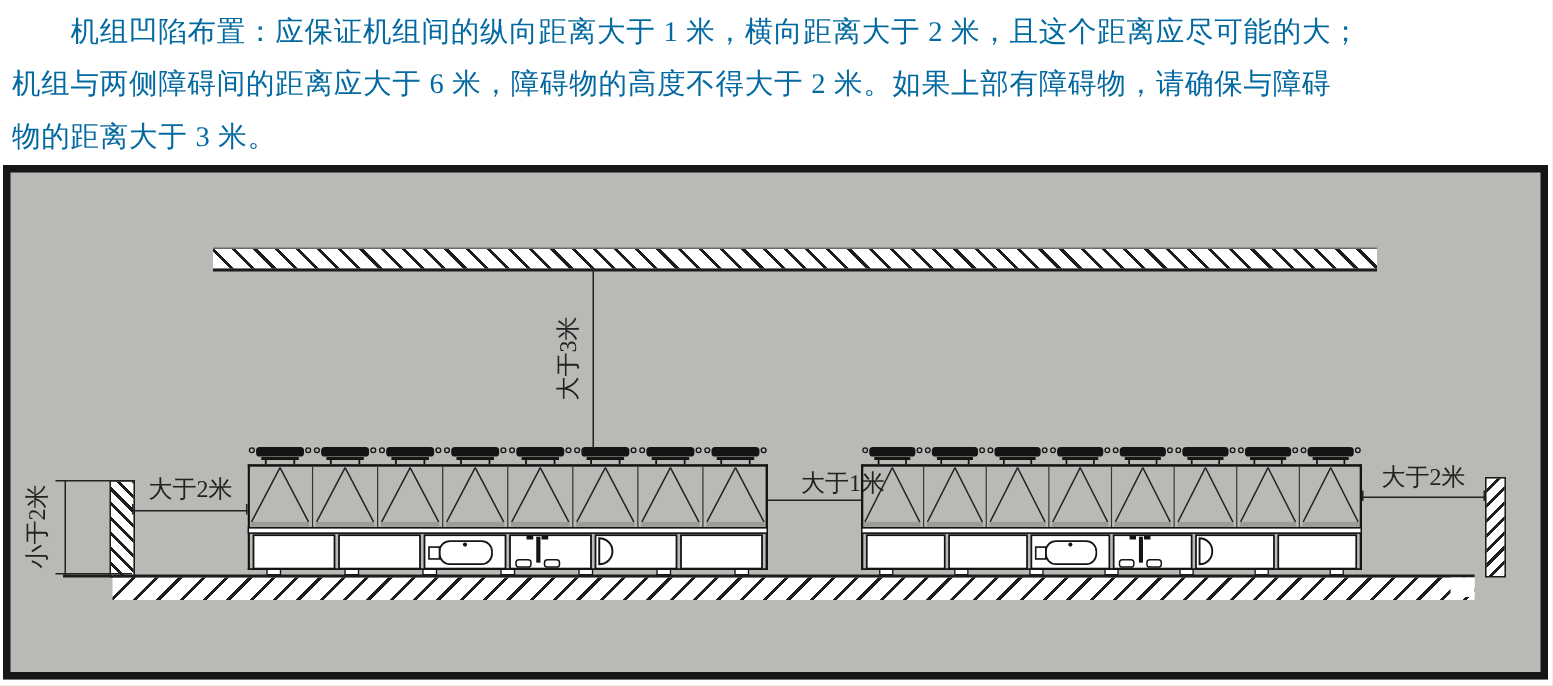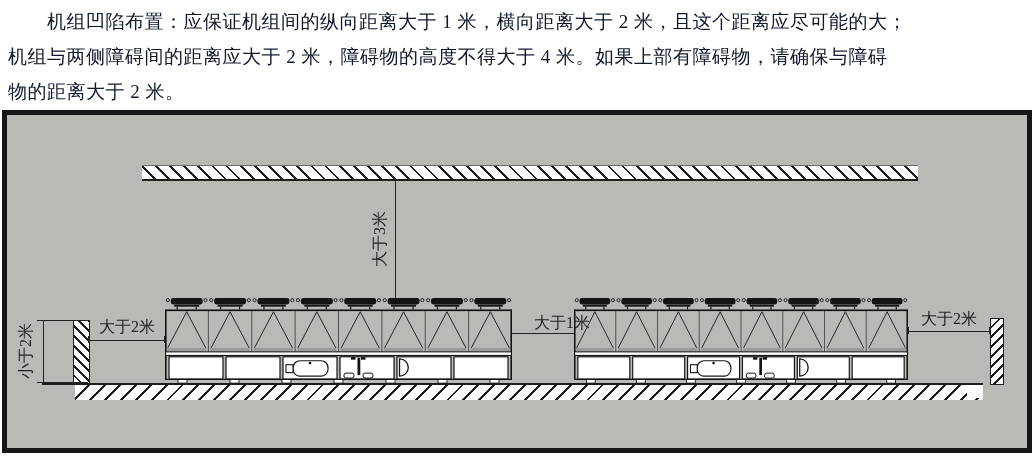--- a/index.html
+++ b/index.html
@@ -1,20 +1,20 @@
 <!DOCTYPE html>
 <html><head>
 <meta charset="utf-8">
 <style>
   html,body{margin:0;padding:0;background:#fff;width:1035px;height:457px;overflow:hidden;
     font-family:"Liberation Serif","DejaVu Serif",serif;}
   .page{position:relative;width:1035px;height:457px;background:#fff;}
 
   
-  .para{position:absolute;left:8px;top:4px;width:1022px;color:#0f172a;
+  .para{position:absolute;left:8px;top:4px;width:1022px;color:#0369a1;
         font-size:19px;line-height:35px;letter-spacing:.5px;}
   .para .pline{white-space:nowrap;}
 
   
   .diagram{position:absolute;left:2px;top:110px;width:1020px;height:333px;
            background:#b8bab6;border:5px solid #161616;}
   .canvas{position:relative;width:100%;height:100%;}
 
   .hatch-ceiling{position:absolute;left:135px;top:50px;width:776px;height:13px;
      background:repeating-linear-gradient(45deg,#ffffff 0 8px,#1d1d1d 8px 10px);
@@ -45,22 +45,22 @@
      text-align:center;line-height:18px;}
   .dim-label-vert{transform:rotate(-90deg);transform-origin:center center;width:80px;height:18px;}
 </style>
 </head>
 <body>
 
 <div class="page">
 
   <div class="para">
     <div class="pline">　　机组凹陷布置：应保证机组间的纵向距离大于 1 米，横向距离大于 2 米，且这个距离应尽可能的大；</div>
-    <div class="pline">机组与两侧障碍间的距离应大于 2 米，障碍物的高度不得大于 4 米。如果上部有障碍物，请确保与障碍</div>
-    <div class="pline">物的距离大于 2 米。</div>
+    <div class="pline">机组与两侧障碍间的距离应大于 6 米，障碍物的高度不得大于 2 米。如果上部有障碍物，请确保与障碍</div>
+    <div class="pline">物的距离大于 3 米。</div>
   </div>
 
   <div class="diagram">
     <div class="canvas">
 
       <div class="hatch-ceiling"></div>
 
       <div class="dim-v" style="left:388px;top:63px;height:122px;"></div>
       <div class="tick-h" style="left:383px;top:184px;width:11px;"></div>
       <div class="dim-label dim-label-vert" style="left:333px;top:115px;">大于3米</div>

